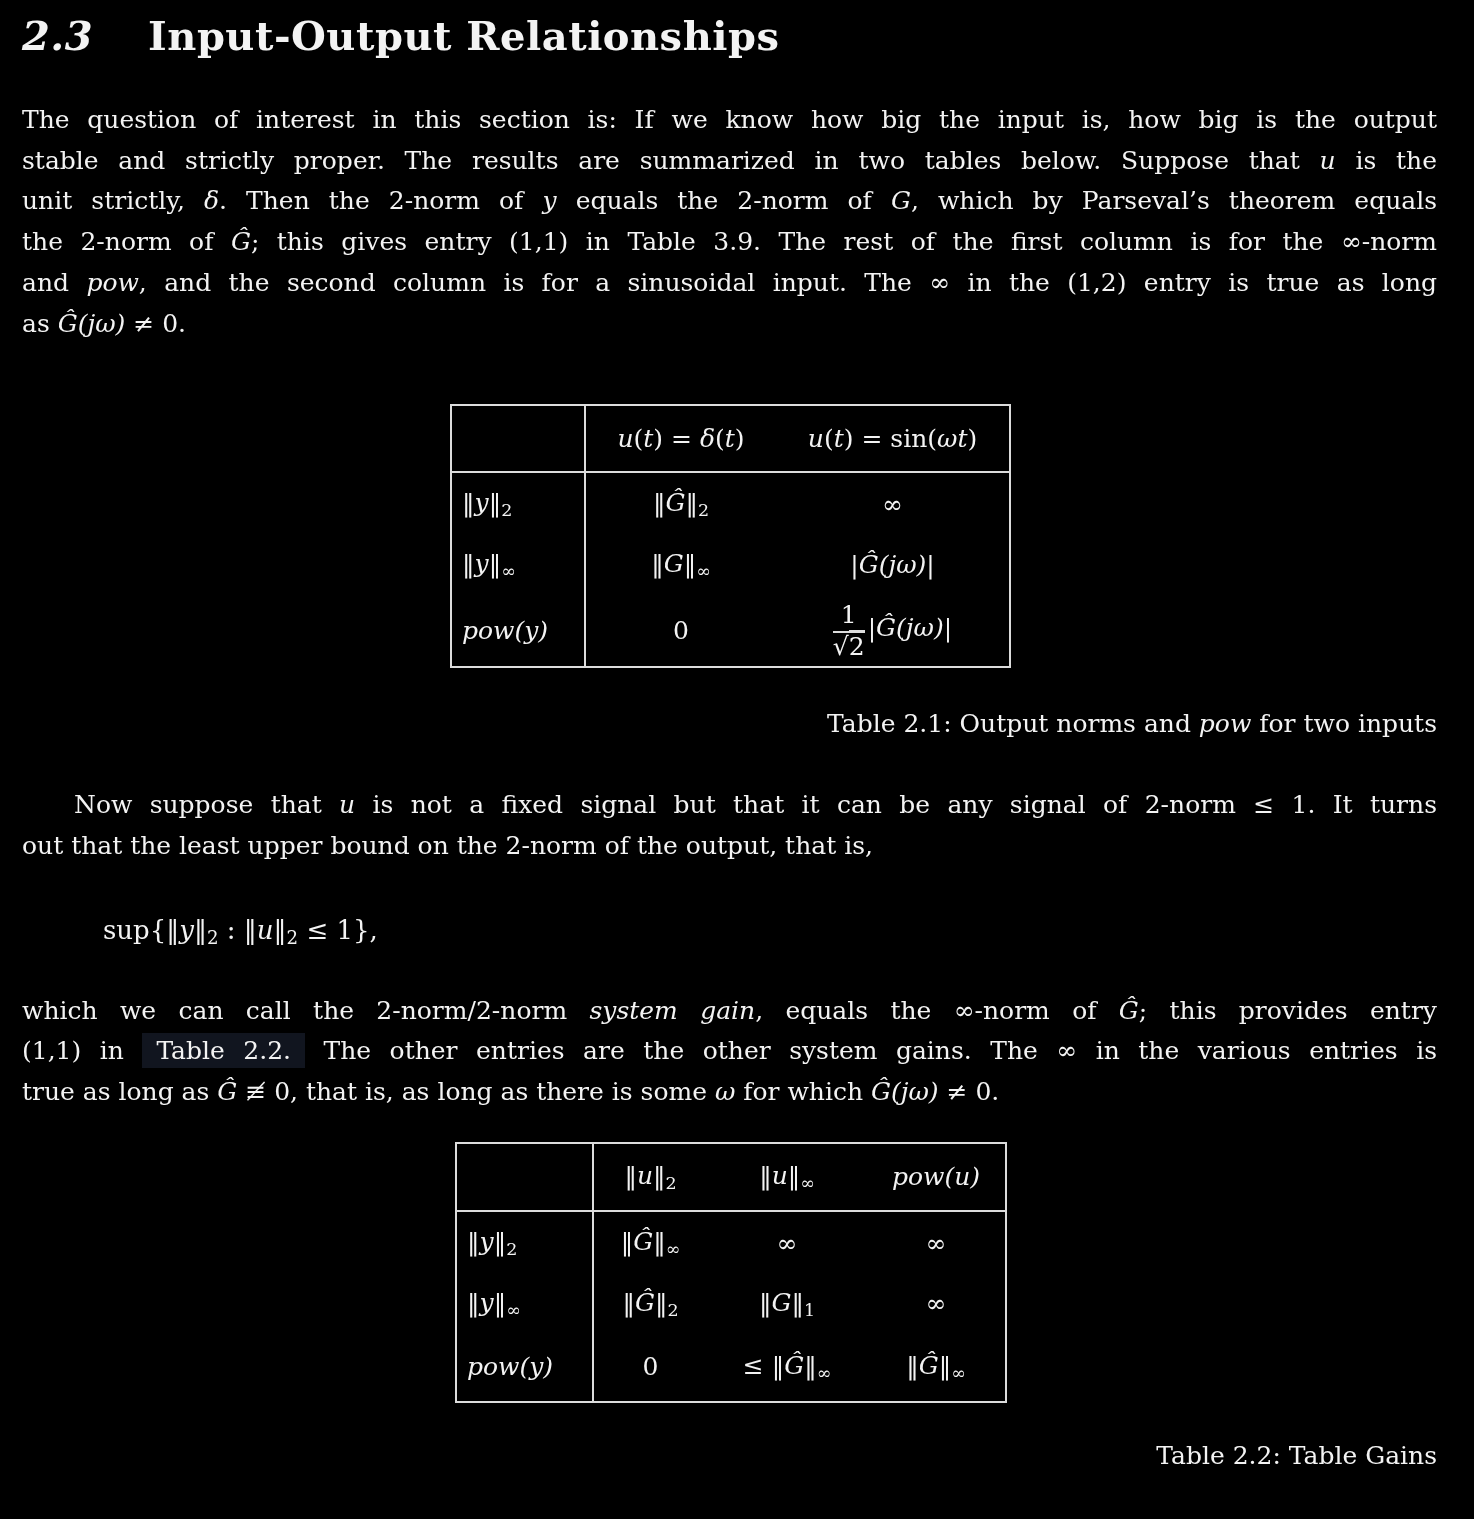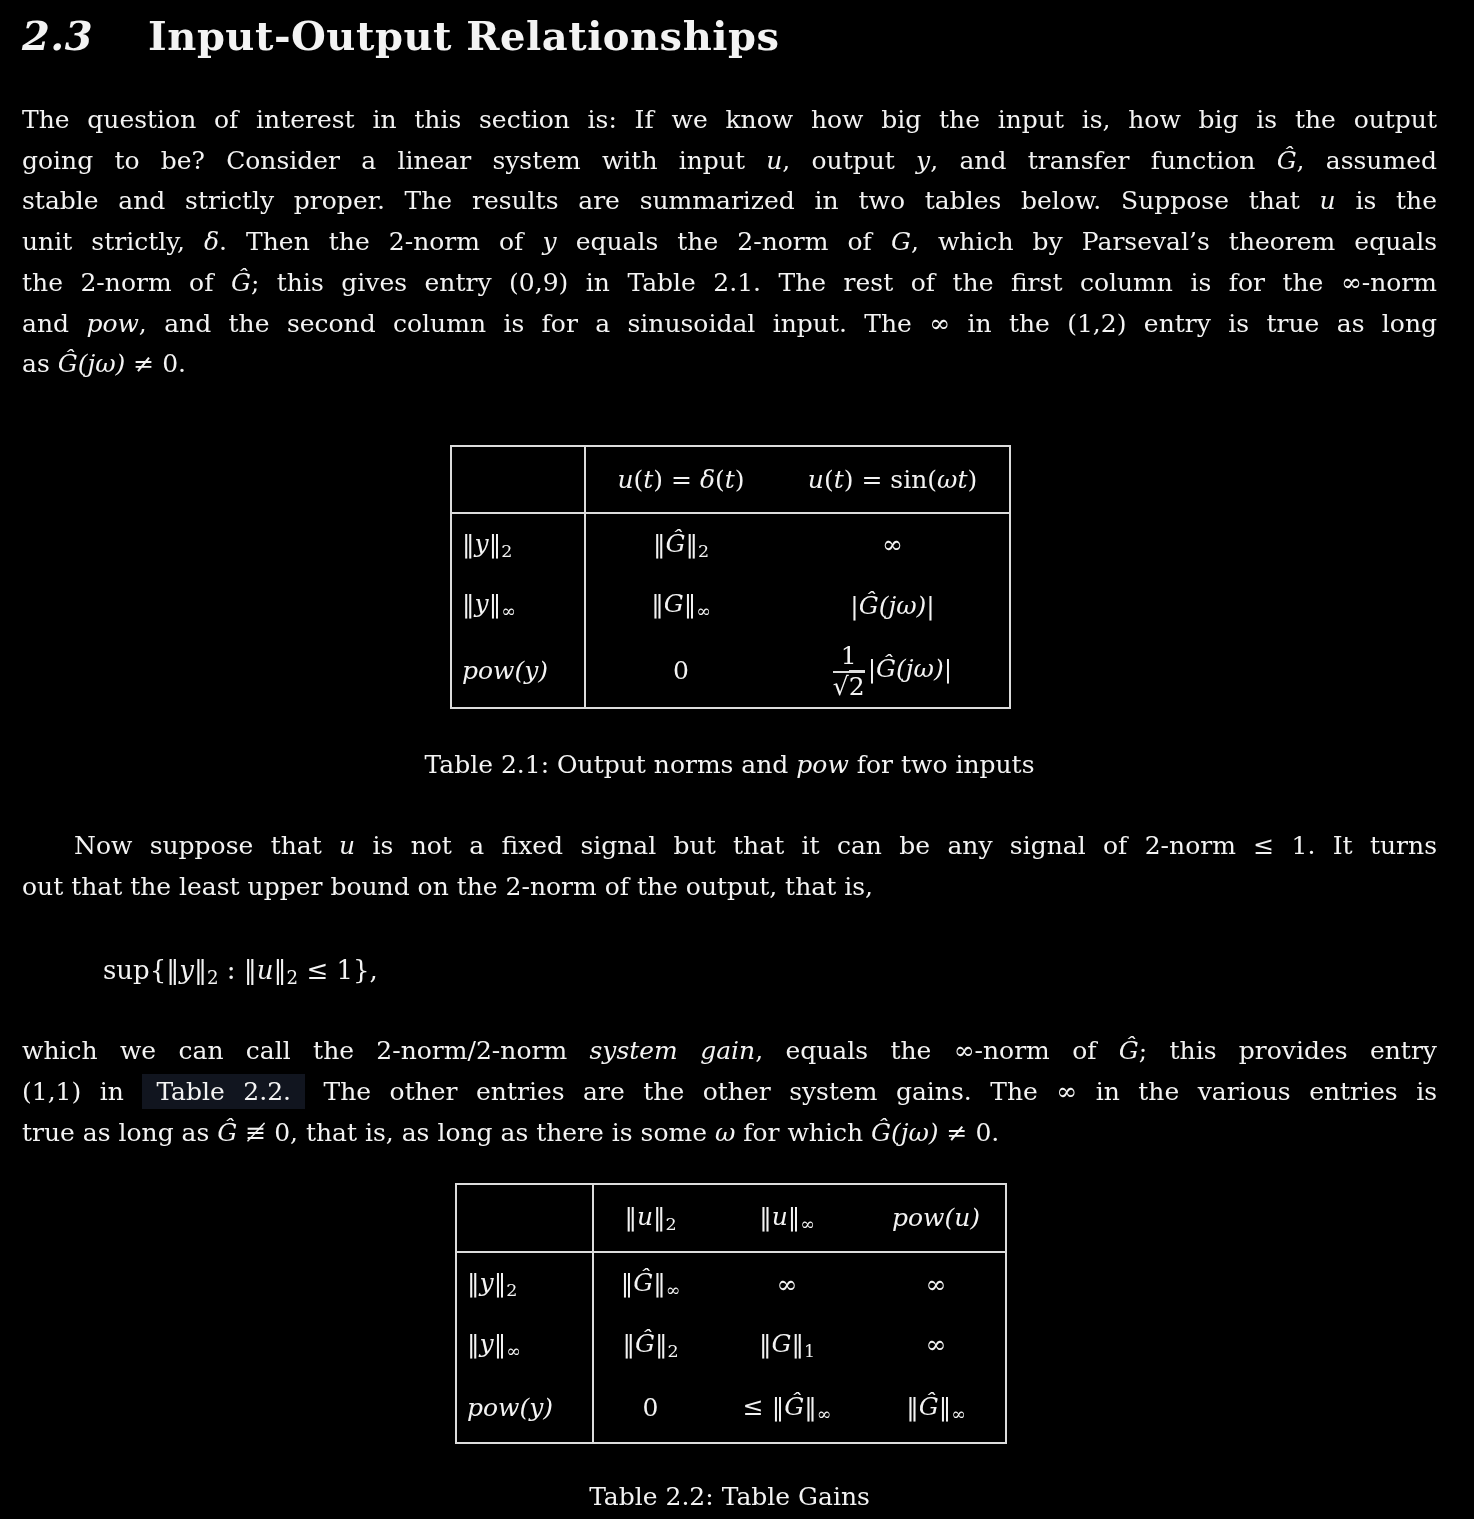--- a/index.html
+++ b/index.html
@@ -86,41 +86,40 @@
     vertical-align:middle;line-height:1.05;margin-right:3px;
     transform:translateY(1px);
   }
   .fnum{display:block;font-style:normal;}
   .fbar{align-self:stretch;height:2px;background:var(--bd);margin:2px 0 1px;}
   .fden{white-space:nowrap;font-style:normal;}
   .fden .sqrt-top{border-top:2px solid var(--bd);}
 
   
   .caption{
-    text-align:center;
+    text-align:right;
     line-height:32px;
   }
   .cap1{margin-top:40px;}
   .cap2{margin-top:37px;}
 </style>
 </head>
 <body>
 
 <div class="page">
 
   <h1 class="heading">
     <span class="num">2.3</span><span>Input-Output Relationships</span>
   </h1>
 
   <div class="para p1">
     <div class="jline"><span class="seg-r">The question of interest in this section is: If we know how big the input is, how big is the output</span></div>
-    <div class="jline"><span class="seg-r">going to be? Consider a linear system with input </span><span class="seg-m">u</span><span class="seg-r">, output </span><span class="seg-m">y</span><span class="seg-r">, and transfer function </span><span class="seg-m">Ĝ</span><span class="seg-r">, assumed</span></div>
     <div class="jline"><span class="seg-r">stable and strictly proper. The results are summarized in two tables below. Suppose that </span><span class="seg-m">u</span><span class="seg-r"> is the</span></div>
     <div class="jline"><span class="seg-r">unit strictly, </span><span class="seg-m">δ</span><span class="seg-r">. Then the 2-norm of </span><span class="seg-m">y</span><span class="seg-r"> equals the 2-norm of </span><span class="seg-m">G</span><span class="seg-r">, which by Parseval’s theorem equals</span></div>
-    <div class="jline"><span class="seg-r">the 2-norm of </span><span class="seg-m">Ĝ</span><span class="seg-r">; this gives entry (0,9) in Table 2.1. The rest of the first column is for the ∞-norm</span></div>
+    <div class="jline"><span class="seg-r">the 2-norm of </span><span class="seg-m">Ĝ</span><span class="seg-r">; this gives entry (1,1) in Table 3.9. The rest of the first column is for the ∞-norm</span></div>
     <div class="jline"><span class="seg-r">and </span><span class="seg-i">pow</span><span class="seg-r">, and the second column is for a sinusoidal input. The ∞ in the (1,2) entry is true as long</span></div>
     <div class="jline last"><span class="seg-r">as </span><span class="seg-m">Ĝ(jω)</span><span class="seg-r"> ≠ 0.</span></div>
   </div>
 
   <div class="ltable t1">
     <div class="c lab hd"></div>
     <div class="c hd">
         <span class="segwrap"><span class="seg-m">u</span><span class="seg-r">(</span><span class="seg-m">t</span><span class="seg-r">) = </span><span class="seg-m">δ</span><span class="seg-r">(</span><span class="seg-m">t</span><span class="seg-r">)</span></span>
       </div>
     <div class="c hd">

